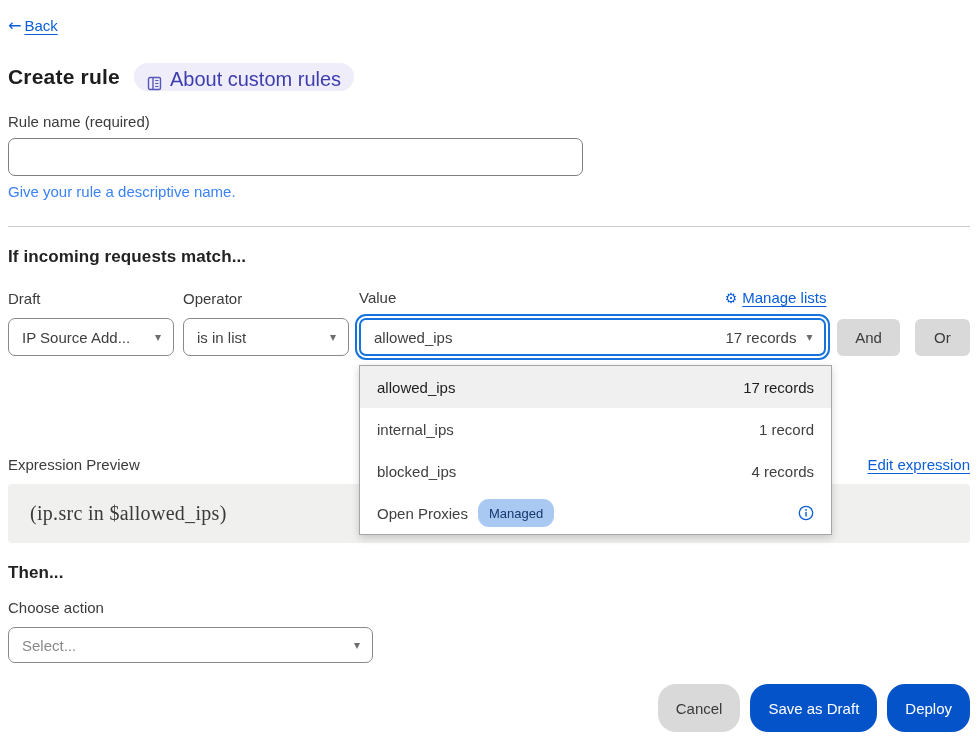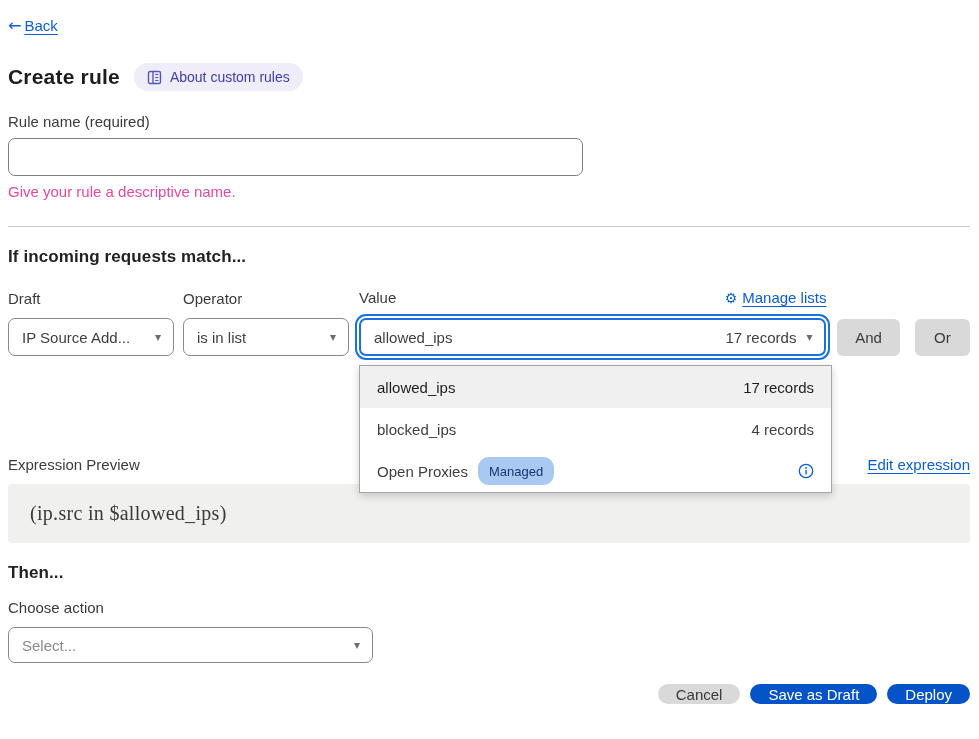--- a/index.html
+++ b/index.html
@@ -18,38 +18,38 @@
     margin-top: 16px;
     color: #0b5ed7; font-size: 15px; text-decoration: none; cursor: pointer;
   }
   .back-link .label { text-decoration: underline; text-underline-offset: 3px; }
   .back-link .arrow { font-family: "DejaVu Sans", sans-serif; font-size: 16px; }
 
   
   .title-row { display: flex; align-items: center; gap: 14px; margin-top: 28px; }
   .title-row h1 { font-size: 21px; font-weight: 700; color: #1d1d1d; letter-spacing: .2px; }
   .about-badge {
-    display: inline-flex; align-items: center; gap: 8px;
+    display: inline-flex; align-items: flex-end; gap: 8px;
     height: 28px; padding: 0 13px;
     background: #eeedf9; border-radius: 14px;
-    color: #3e3daf; font-size: 14px; cursor: pointer; text-decoration: none;
+    color: #3e3daf; font-size: 20px; cursor: pointer; text-decoration: none;
   }
   .about-badge svg { display: block; }
 
   
   .field-label { display: block; font-size: 15px; color: #3b3b3b; }
   .rule-name-label { margin-top: 22px; }
   .rule-name-input {
     display: block; margin-top: 8px;
     width: 575px; height: 38px;
     border: 1px solid #7f7f7f; border-radius: 7px;
     font-size: 15px; padding: 0 12px; color: #1f1f1f;
     outline: none; background: #fff;
   }
-  .helper-text { margin-top: 7px; font-size: 15px; color: #ec4899; }
+  .helper-text { margin-top: 7px; font-size: 15px; color: #3b82f6; }
 
   .divider { border: none; border-top: 1px solid #cbcbcb; margin-top: 26px; }
 
   h2.section-heading { margin-top: 20px; font-size: 17px; font-weight: 700; color: #222; letter-spacing: .1px; }
 
   
   .match-row { display: flex; align-items: flex-end; margin-top: 22px; }
   .col { display: flex; flex-direction: column; }
   .col .col-label { height: 17px; font-size: 15px; color: #3b3b3b; margin-bottom: 11px; }
   .select {
@@ -118,21 +118,21 @@
 
   
   .then-heading { margin-top: 22px; }
   .choose-action-label { margin-top: 16px; }
   .action-select { width: 365px; margin-top: 11px; height: 36px; }
   .placeholder { color: #8a8a8a; }
 
   
   .footer { display: flex; justify-content: flex-end; align-items: center; margin-top: 21px; gap: 10px; }
   .btn {
-    height: 20px; border: none; border-radius: 18px;
+    height: 48px; border: none; border-radius: 18px;
     font-size: 15px; font-family: inherit; cursor: pointer; padding: 0 18px;
   }
   .btn-gray { background: #d9d9d9; color: #3a3a3a; }
   .btn-blue { background: #0553c8; color: #ffffff; }
 </style>
 </head>
 <body>
 
 <div class="page">
 
@@ -196,20 +196,24 @@
           <span class="caret">▾</span>
         </span>
       </div>
 
       <div class="dropdown">
         <div class="dropdown-row highlighted">
           <span class="left">allowed_ips</span>
           <span>17 records</span>
         </div>
         <div class="dropdown-row">
+          <span class="left">internal_ips</span>
+          <span>1 record</span>
+        </div>
+        <div class="dropdown-row">
           <span class="left">blocked_ips</span>
           <span>4 records</span>
         </div>
         <div class="dropdown-row">
           <span class="left">
             <span>Open Proxies</span>
             <span class="managed-pill">Managed</span>
           </span>
           <span class="info-icon">
             <svg width="16" height="16" viewBox="0 0 16 16">

